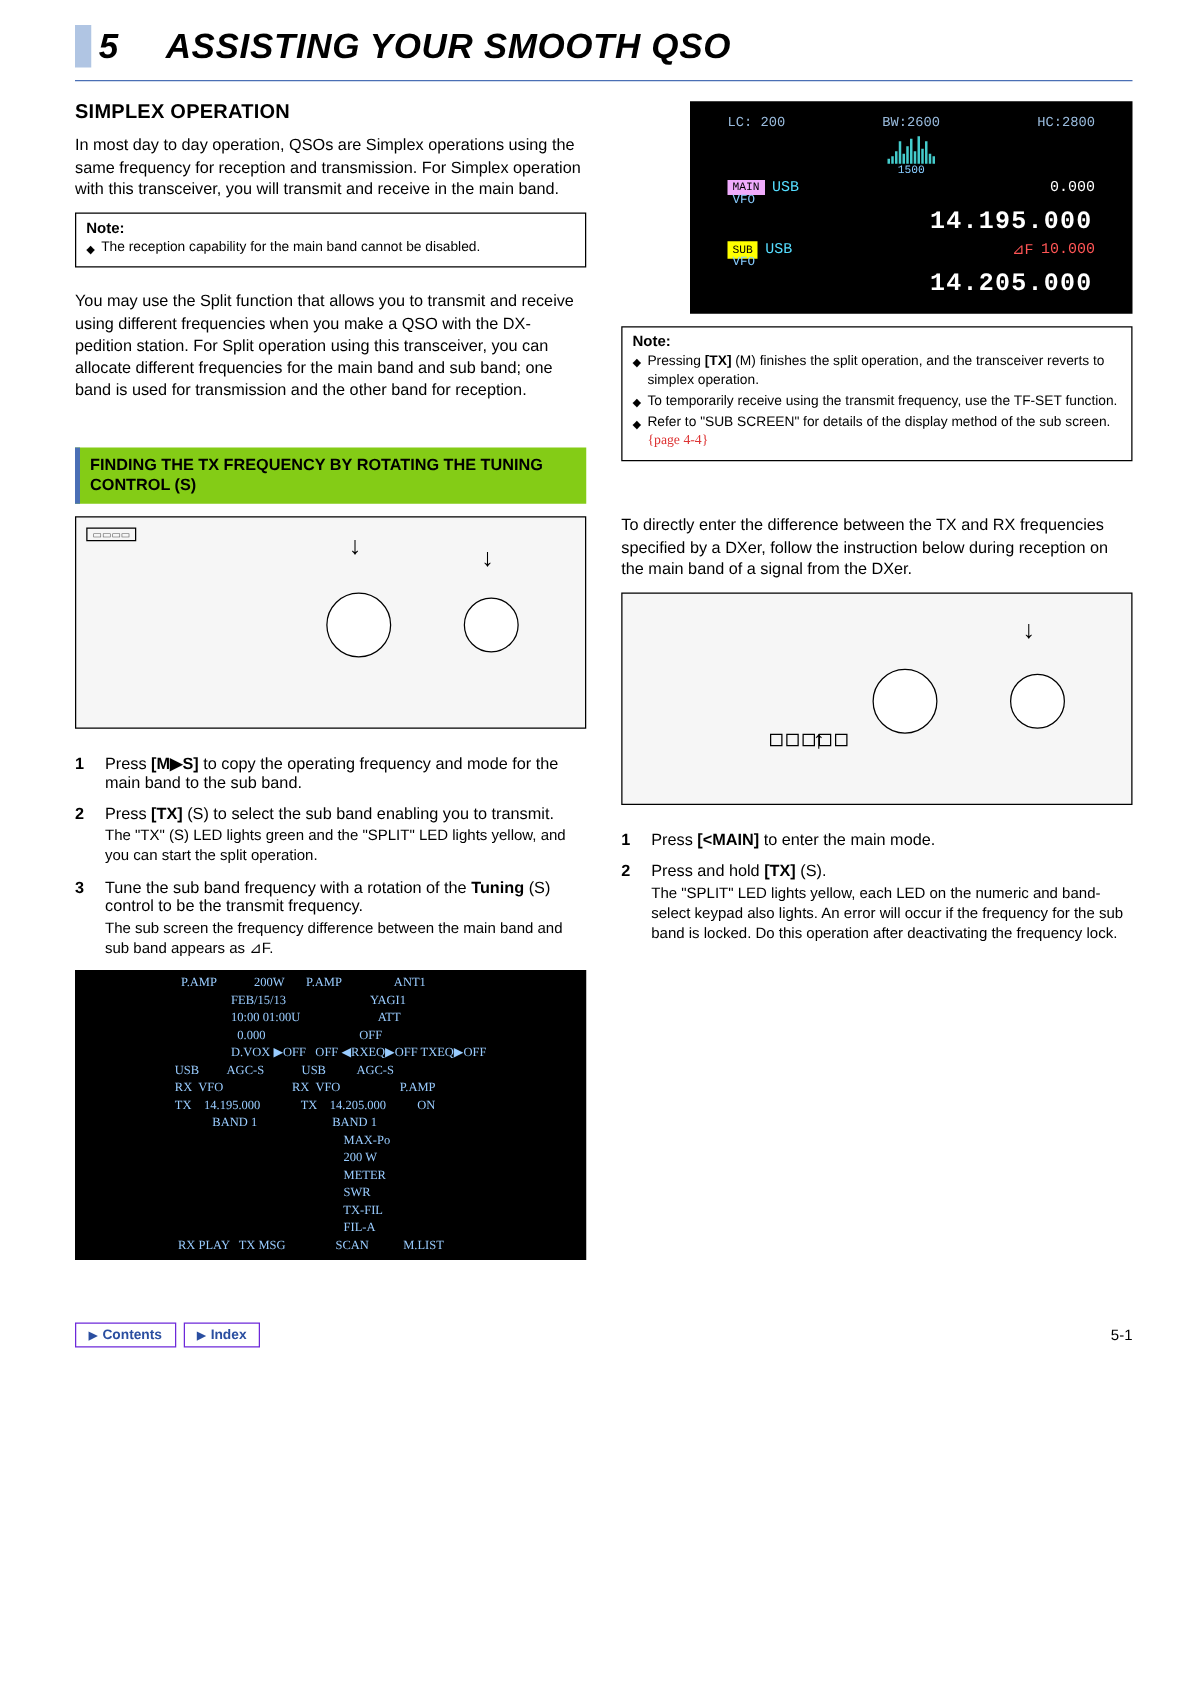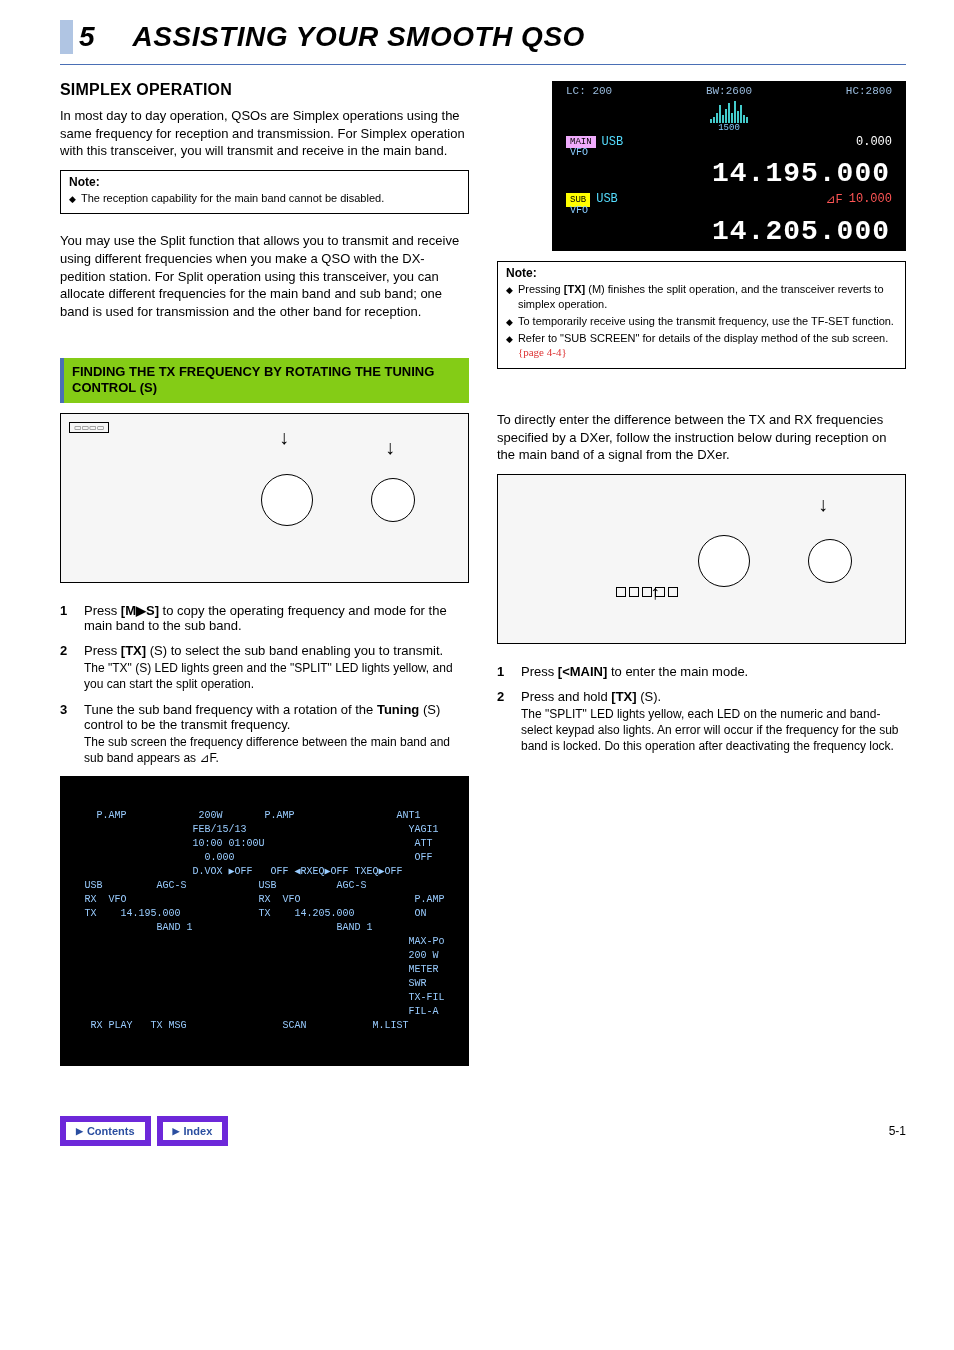--- a/index.html
+++ b/index.html
@@ -42,41 +42,41 @@
   ol.steps > li { display: flex; margin-bottom: 10px; font-size: 13px; }
   ol.steps > li .num { font-weight: bold; min-width: 24px; }
   ol.steps > li .body { flex: 1; }
   .sub { font-size: 12px; line-height: 1.35; margin-top: 2px; }
 
   .radio-diag, .radio-screen, .lcd-small {
     display:flex; align-items:center; justify-content:center;
     color:#555; font-size:11px;
   }
   .radio-diag { border:1px solid #000; background:#f6f6f6; height:170px; margin:8px 0 20px; }
-  .radio-screen { background:#000; color:#9cf; height:290px; margin:6px 0 20px; font-family:Liberation Mono, monospace; white-space:pre; font-size:10px; line-height:1.4; }
-  .lcd-small { background:#000; color:#fff; height:170px; margin-left:55px; margin-bottom:10px; font-family:'Courier New',monospace; flex-direction:column; padding:8px; }
+  .radio-screen { background:#000; color:#9cf; height:232px; margin:6px 0 20px; font-family:Liberation Serif, serif; white-space:pre; font-size:10px; line-height:1.4; }
+  .lcd-small { background:#000; color:#fff; height:170px; margin-left:55px; margin-bottom:10px; font-family:'Courier New',monospace; flex-direction:column; padding:24px; }
 
   .lcd-top { font-size:11px; color:#9bd; width:100%; display:flex; justify-content:space-between; padding:0 6px; }
   .lcd-wave { height:28px; width:100%; margin:4px 0; display:flex; align-items:flex-end; justify-content:center; gap:1px; }
   .lcd-wave span { width:2px; background:#4cc; }
   .lcd-line { display:flex; align-items:center; width:100%; padding:0 6px; margin-top:2px; }
   .tag { font-size:9px; padding:1px 4px; margin-right:6px; }
   .tag.main { background:#f0abfc; color:#000; }
   .tag.sub { background:#ff0; color:#000; }
   .mode { color:#5df; font-size:12px; margin-right:auto; }
   .small-v { color:#fff; font-size:12px; }
   .small-df { color:#f55; font-size:12px; margin-left:auto; margin-right:6px;}
-  .bigfreq { font-size:28px; font-weight:bold; letter-spacing:1px; color:#fff; width:100%; text-align:right; padding:0 8px; }
+  .bigfreq { font-size:20px; font-weight:bold; letter-spacing:1px; color:#fff; width:100%; text-align:right; padding:0 8px; }
   .vfo { color:#8cf; font-size:10px; padding-left:10px; width:100%; text-align:left; margin-top:-2px;}
 
   .ref { color:#d33;font-family:Liberation Serif, serif; }
 
   .footer { display:flex; align-items:center; justify-content:space-between; margin-top:30px; }
   .footer-btns { display:flex; gap:6px; }
-  .nav-btn { border:6px solid #6d28d9; background:#fff; color:#2a4ea0; font-size:11px; font-weight:bold; padding:3px 10px; display:flex; align-items:center; gap:4px; }
+  .nav-btn { border:1px solid #6d28d9; background:#fff; color:#2a4ea0; font-size:11px; font-weight:bold; padding:3px 10px; display:flex; align-items:center; gap:4px; }
   .nav-btn::before { content:"▶"; font-size:9px; }
   .pg { font-size:12px; }
 
   
   .panel { position:relative; width:100%; height:100%; }
   .knob { position:absolute; border:1px solid #000; border-radius:50%; background:#fff; }
   .arrow { position:absolute; font-size:20px; color:#000; }
 </style>
 </head>
 <body>

